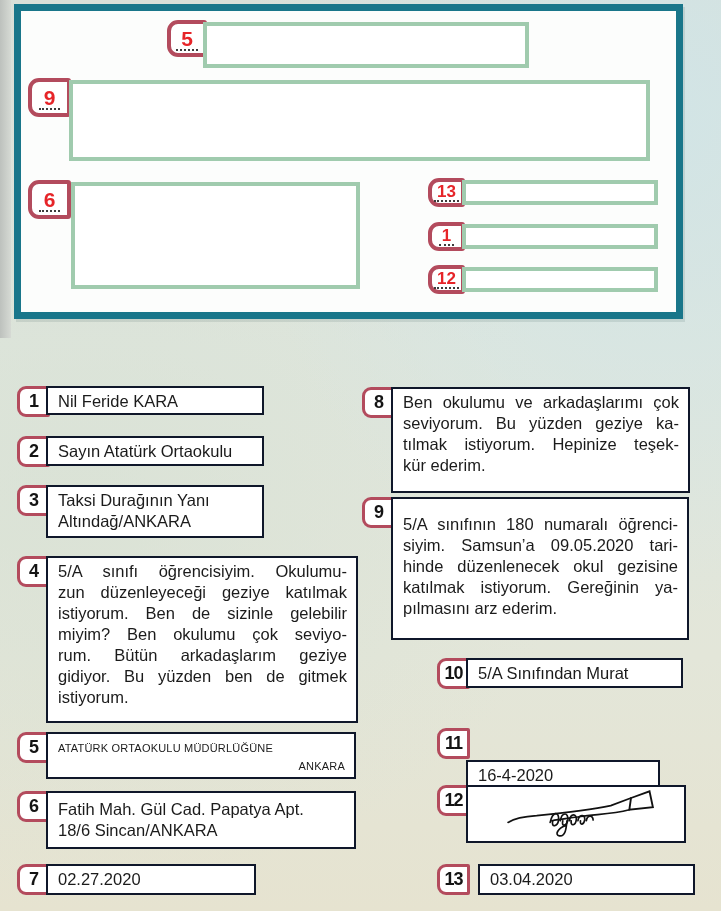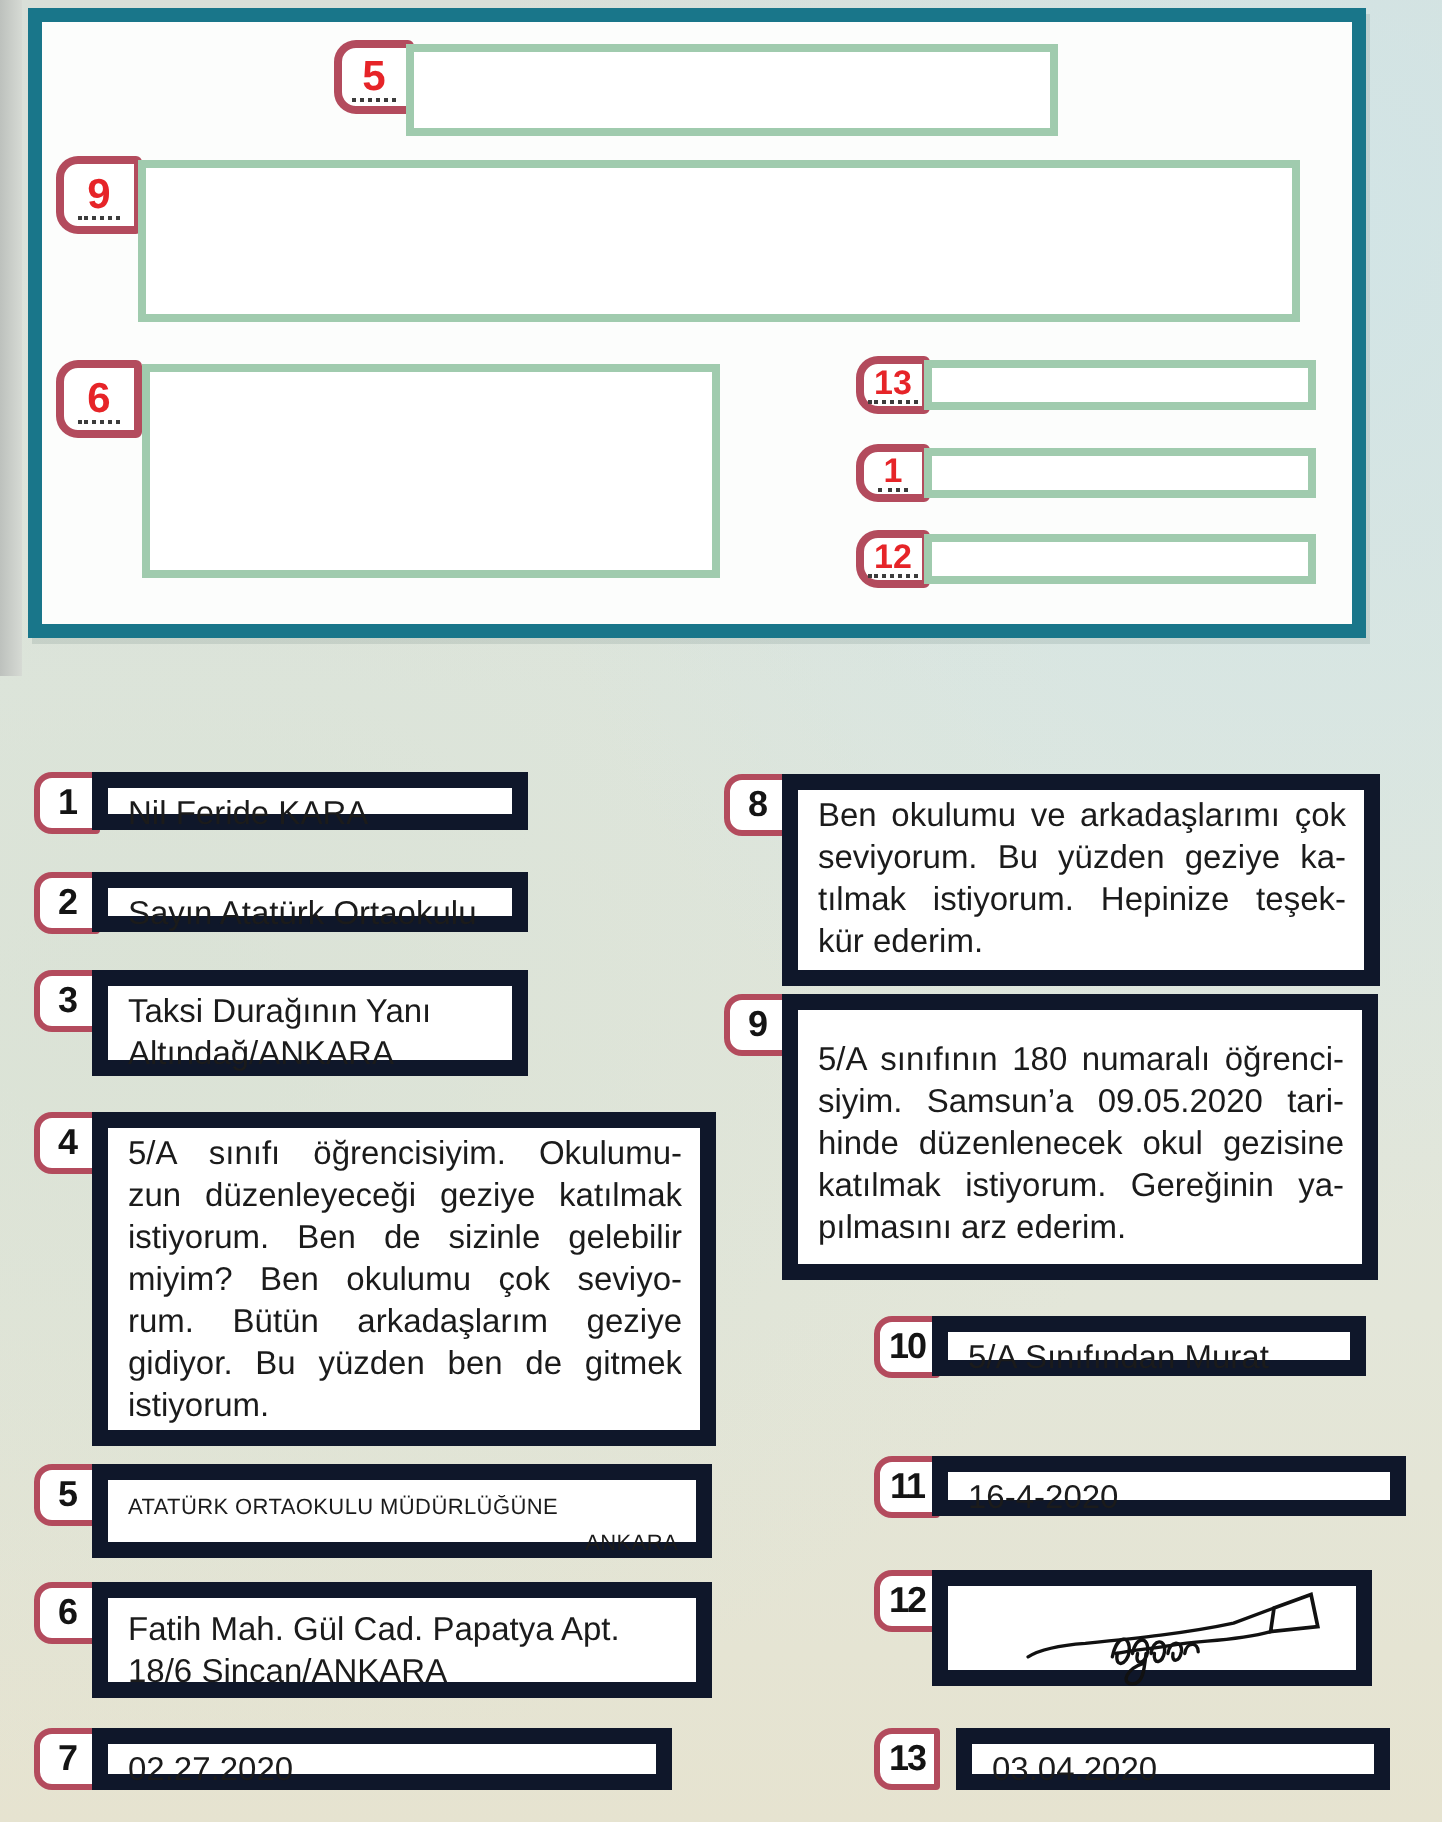--- a/index.html
+++ b/index.html
@@ -34,38 +34,38 @@
   .s1-tab{left:407px;top:211px;width:37px;height:29px;}
   .s1-box{left:441px;top:213px;width:196px;height:25px;}
   .s12-tab{left:407px;top:254px;width:37px;height:29px;}
   .s12-box{left:441px;top:256px;width:196px;height:25px;}
   
   .item{position:absolute;}
   .ntab{position:absolute;left:0;top:0;width:33px;height:31px;background:#fff;
     border:3.5px solid #b34b5d;box-sizing:border-box;border-radius:9px 2px 2px 9px;
     display:flex;align-items:center;justify-content:center;z-index:1;}
   .num{font-weight:bold;font-size:18px;letter-spacing:-1px;color:#141414;}
-  .box{position:absolute;left:29px;top:0;background:#fff;border:8px solid #0f172a;
+  .box{position:absolute;left:29px;top:0;background:#fff;border:2px solid #0f172a;
     box-sizing:border-box;padding:3px 9px 2px 10px;z-index:2;}
   .tline{font-size:16.5px;line-height:21px;white-space:nowrap;}
   .just .tline{white-space:normal;text-align:justify;text-align-last:justify;}
   .just .tline:last-child{text-align-last:left;}
   .addr5 .tline{font-size:11px;line-height:18px;letter-spacing:.2px;}
   .addr5 .tline:last-child{text-align:right;}
   .c1{left:17px;top:386px;}  .c1 .box{width:218px;height:29px;}
   .c2{left:17px;top:436px;}  .c2 .box{width:218px;height:30px;}
   .c3{left:17px;top:485px;}  .c3 .box{width:218px;height:53px;}
   .c4{left:17px;top:556px;}  .c4 .box{width:312px;height:167px;}
   .c5{left:17px;top:732px;}  .c5 .box{width:310px;height:47px;padding-top:5px;}
   .c6{left:17px;top:791px;}  .c6 .box{width:310px;height:58px;padding-top:6px;}
-  .c7{left:17px;top:864px;}  .c7 .box{width:290px;height:31px;}
+  .c7{left:17px;top:864px;}  .c7 .box{width:210px;height:31px;}
   .c8{left:362px;top:387px;} .c8 .box{width:299px;height:106px;}
   .c9{left:362px;top:497px;} .c9 .box{width:298px;height:143px;padding-top:15px;}
   .c10{left:437px;top:658px;}.c10 .box{width:217px;height:30px;}
-  .c11{left:437px;top:728px;}.c11 .box{width:237px;height:30px;}
+  .c11{left:437px;top:728px;}.c11 .box{width:194px;height:30px;margin-top:32px;}
   .c12{left:437px;top:785px;}.c12 .box{width:220px;height:58px;}
   .c13{left:437px;top:864px;}.c13 .box{width:217px;height:31px;margin-left:12px;}
   .sig-wrap{position:absolute;left:35px;top:1px;}
 </style>
 </head>
 <body>
 
 <div class="edge-strip"></div>
 
 <div class="frame">

